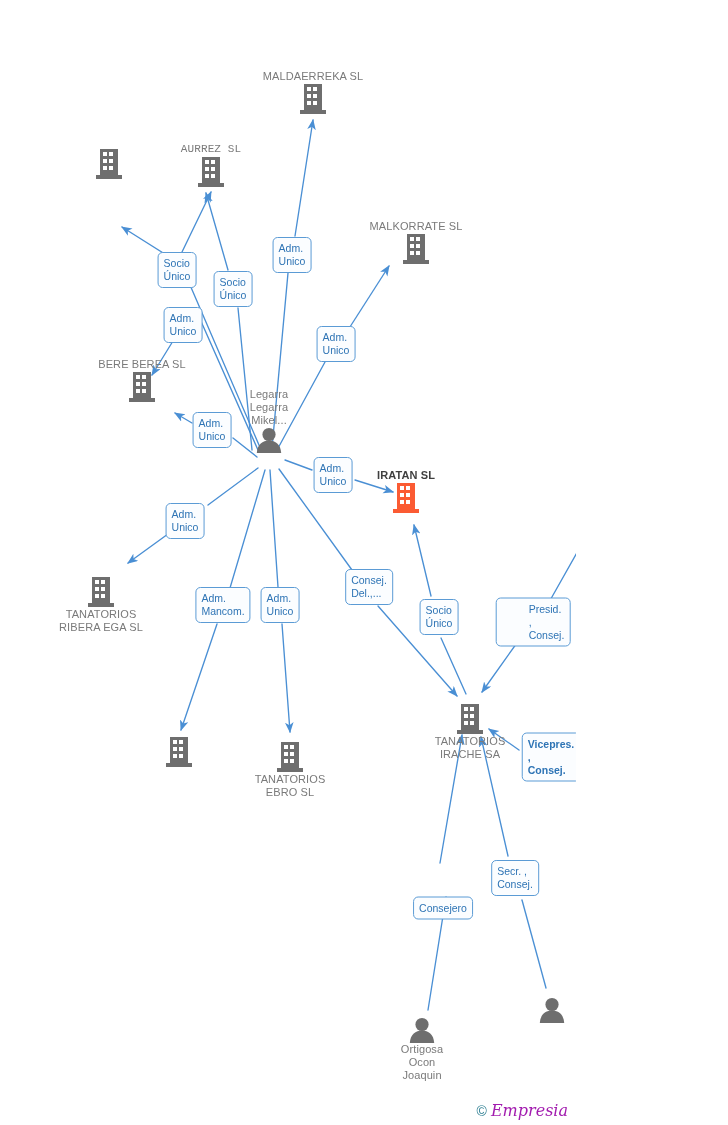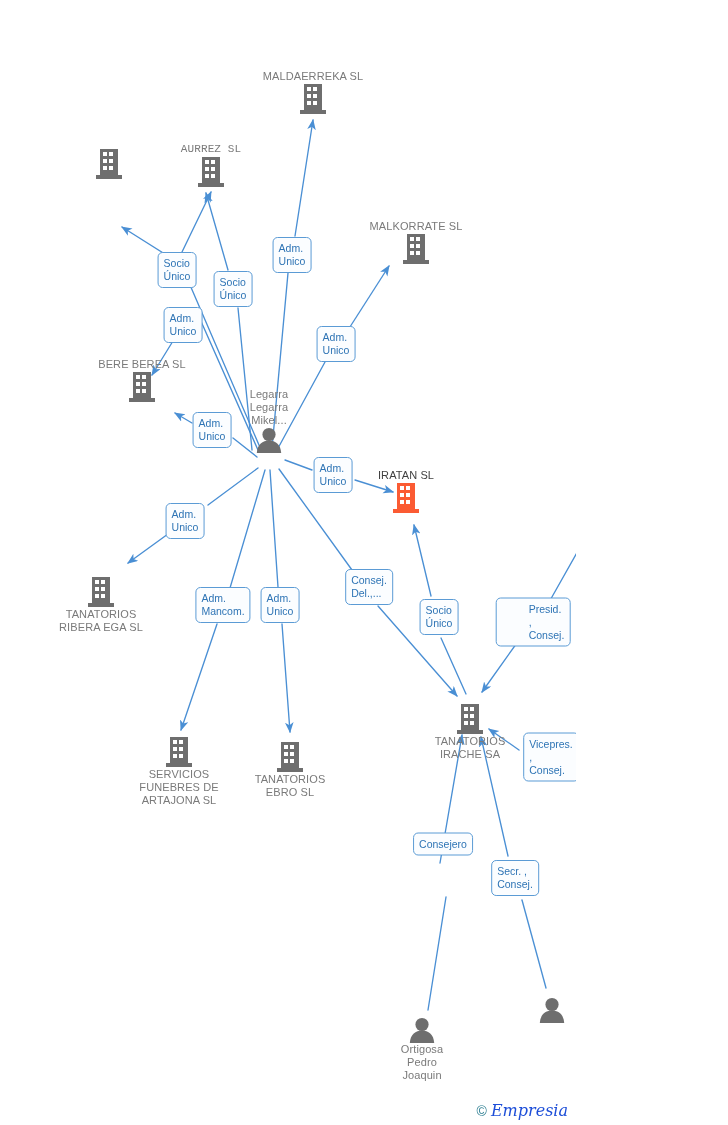--- a/index.html
+++ b/index.html
@@ -33,21 +33,21 @@
   }
   .node-label {
     font-size: 11px;
     line-height: 13px;
     color: #7a7a7a;
     letter-spacing: 0.1px;
     white-space: pre-line;
   }
   .node-label.highlight {
     color: #3f3f3f;
-    font-weight: normal;
+    font-weight: bold;
   }
   .node-icon {
     display: block;
     margin: 0 auto;
   }
   .rel-box {
     position: absolute;
     box-sizing: border-box;
     background: #fbfdff;
     border: 1px solid #5b9bd5;
@@ -68,21 +68,21 @@
     display: flex;
     align-items: center;
     gap: 4px;
   }
   #watermark .copy {
     color: #2e7f92;
     font-size: 14px;
     line-height: 14px;
   }
   #watermark .brand {
-    color: #1d4ed8;
+    color: #a21caf;
     font-family: "DejaVu Serif", serif;
     font-style: italic;
     font-size: 16px;
     line-height: 16px;
   }
 </style>
 </head>
 <body>
 
 <div id="canvas">
@@ -295,23 +295,20 @@
             <g fill="#ffffff">
               <rect x="9" y="4" width="4" height="4"></rect>
               <rect x="15" y="4" width="4" height="4"></rect>
               <rect x="9" y="11" width="4" height="4"></rect>
               <rect x="15" y="11" width="4" height="4"></rect>
               <rect x="9" y="18" width="4" height="4"></rect>
               <rect x="15" y="18" width="4" height="4"></rect>
             </g>
           </svg>
         </div>
-        <div class="node-label">SERVICIOS
-FUNEBRES DE
-ARTAJONA SL</div>
       </div>
       <div class="node" style="left: 290px; top: 741px; width: 150px; margin-left: 0px;">
         <div>
           <svg class="node-icon" width="30" height="32" viewBox="0 0 30 32">
             <rect x="6" y="1" width="18" height="26" fill="#6e6e6e"></rect>
             <rect x="2" y="27" width="26" height="4" fill="#6e6e6e"></rect>
             <g fill="#ffffff">
               <rect x="9" y="4" width="4" height="4"></rect>
               <rect x="15" y="4" width="4" height="4"></rect>
               <rect x="9" y="11" width="4" height="4"></rect>
@@ -359,21 +356,21 @@
         </div>
       </div>
       <div class="node" style="left: 422px; top: 1017px; width: 150px; margin-left: 0px;">
         <div>
           <svg class="node-icon" width="30" height="26" viewBox="0 0 30 26">
             <circle cx="15" cy="7.5" r="6.6" fill="#6e6e6e"></circle>
             <path d="M2.8 26 C3.4 17.4 8.6 13.6 15 13.6 C21.4 13.6 26.6 17.4 27.2 26 Z" fill="#6e6e6e"></path>
           </svg>
         </div>
         <div class="node-label">Ortigosa
-Pedro
+Ocon
 Joaquin</div>
       </div>
     </div>
 
   <div id="relation-layer">
       <div class="rel-box" style="left: 177px; top: 270px;">Socio
 Único</div>
       <div class="rel-box" style="left: 233px; top: 289px;">Socio
 Único</div>
       <div class="rel-box" style="left: 183px; top: 325px;">Adm.
@@ -391,23 +388,23 @@
       <div class="rel-box" style="left: 223px; top: 605px;">Adm.
 Mancom.</div>
       <div class="rel-box" style="left: 280px; top: 605px;">Adm.
 Unico</div>
       <div class="rel-box" style="left: 369px; top: 587px;">Consej.
 Del.,...</div>
       <div class="rel-box" style="left: 439px; top: 617px;">Socio
 Único</div>
       <div class="rel-box" style="left: 533px; top: 622px; padding-left: 32px;">Presid. ,
 Consej.</div>
-      <div class="rel-box" style="left: 551px; top: 757px;">Vicepres. ,
+      <div class="rel-box" style="left: 551px; top: 757px; font-weight: bold;">Vicepres. ,
 Consej.</div>
-      <div class="rel-box" style="left: 443px; top: 844px;">Consejero</div>
+      <div class="rel-box" style="left: 443px; top: 908px;">Consejero</div>
       <div class="rel-box" style="left: 515px; top: 878px;">Secr. ,
 Consej.</div>
     </div>
 
   <div id="watermark">
     <span class="copy">©</span>
     <span class="brand">Empresia</span>
   </div>
 
 </div>

